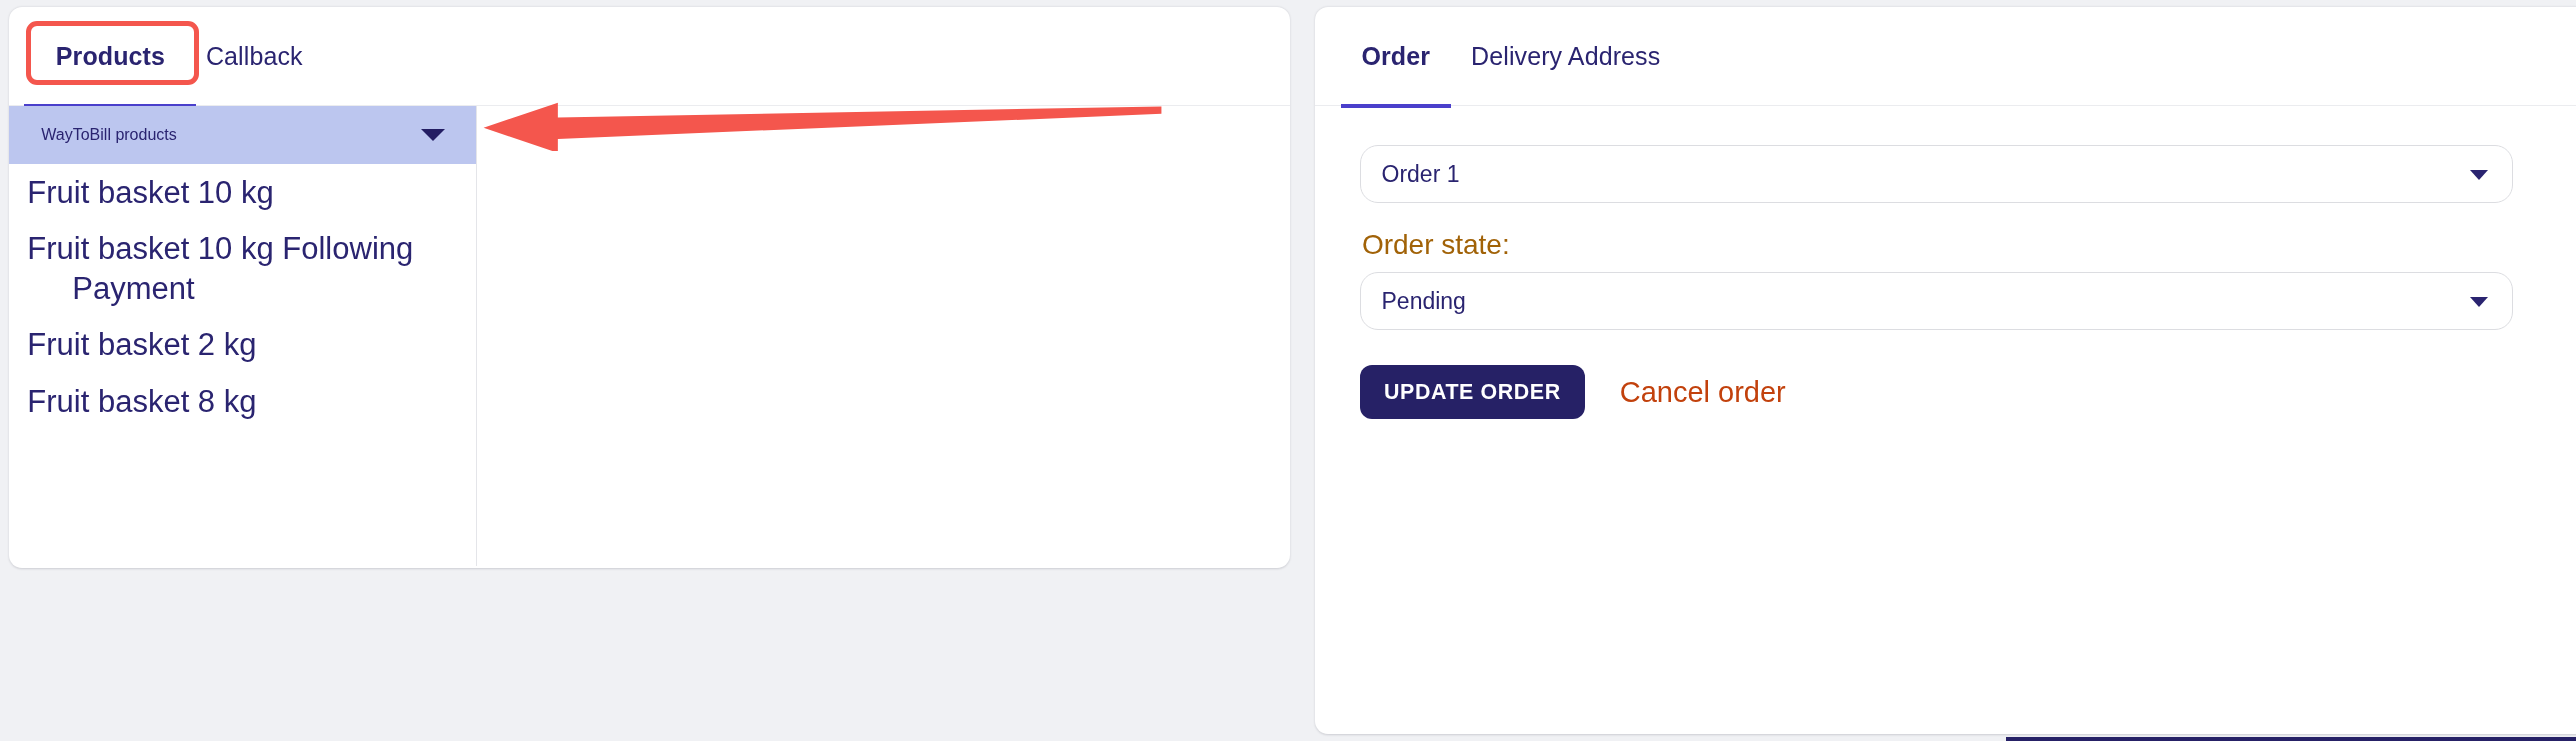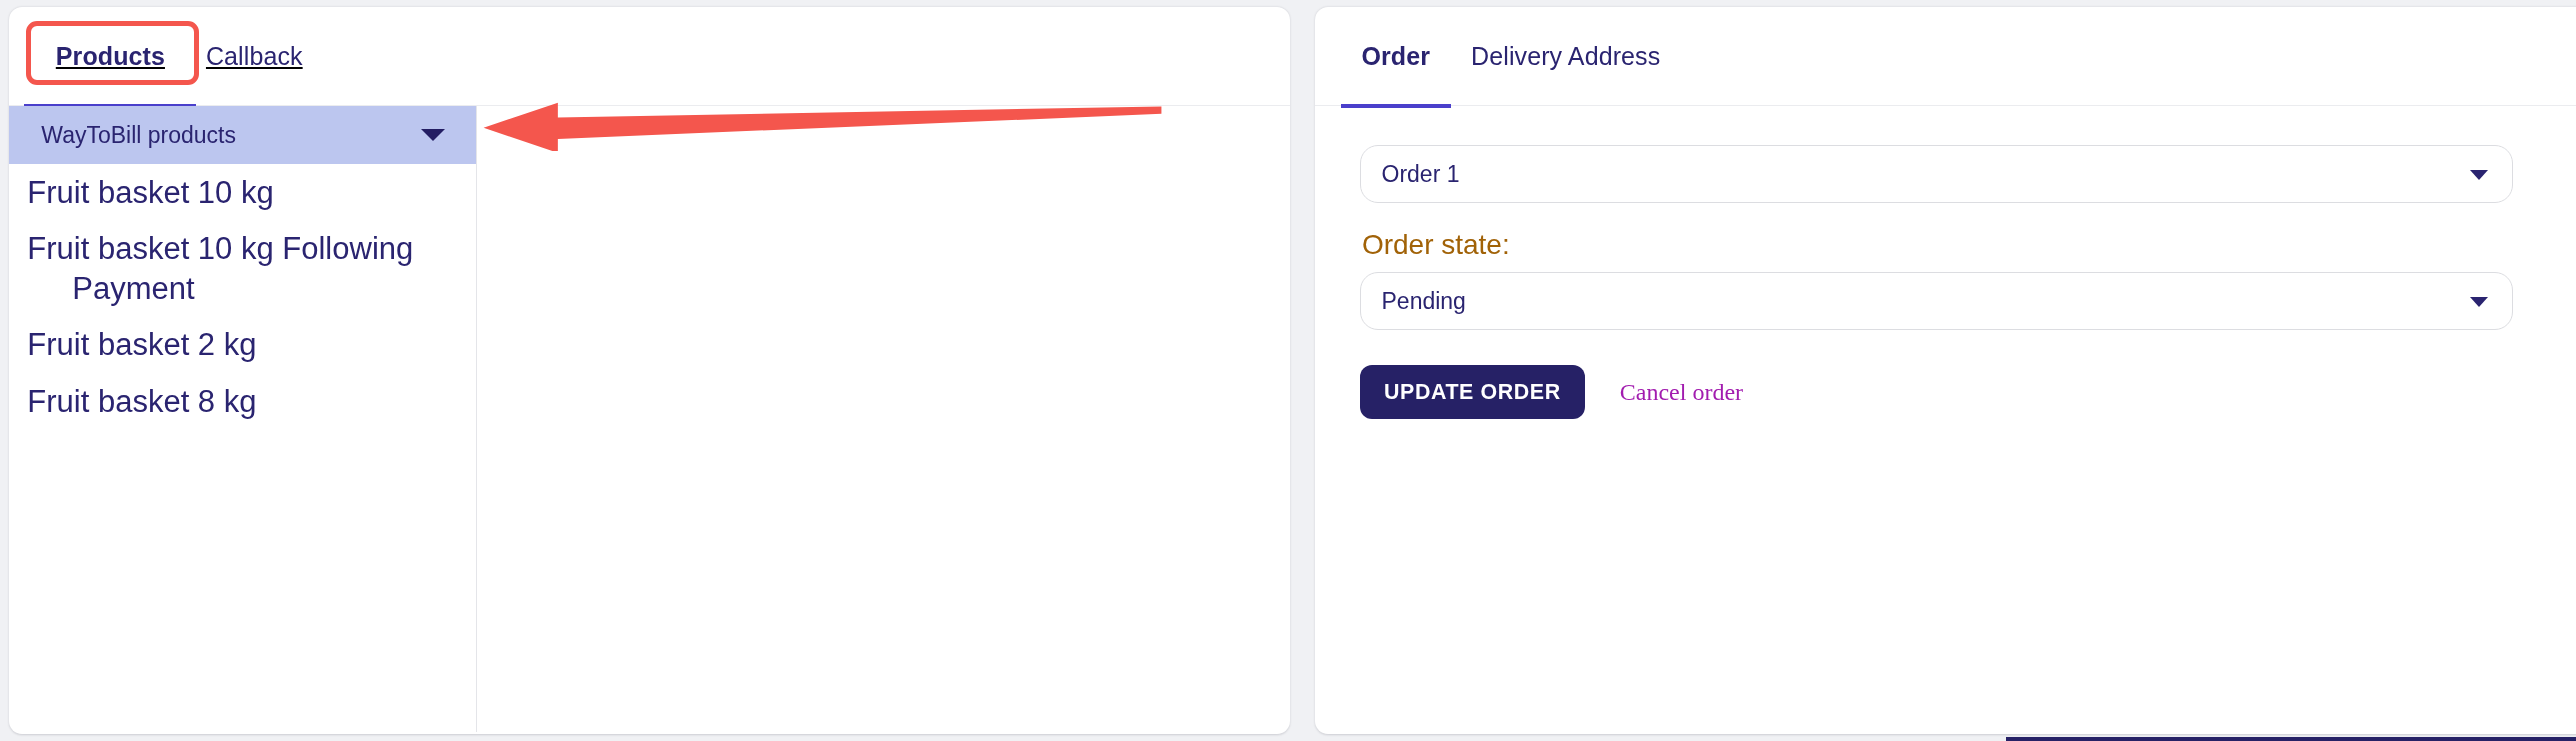--- a/index.html
+++ b/index.html
@@ -29,22 +29,21 @@
     background: #ffffff;
     border-radius: 13px;
     box-shadow: 0 0.9px 2.8px rgba(16,24,40,0.10), 0 0.9px 1.9px rgba(16,24,40,0.06);
     overflow: hidden;
   }
 
   #products-card {
     left: 9.3px;
     top: 7.4px;
     width: 1281px;
-    height: 727px;
-    text-decoration: underline;
+    height: 561px;
   }
 
   #order-card {
     left: 1315px;
     top: 7.4px;
     width: 1496px;
     height: 727px;
   }
 
   
@@ -131,21 +130,21 @@
     padding-top: 0;
   }
 
   .group-header {
     display: flex;
     align-items: center;
     justify-content: space-between;
     background: #bcc6ef;
     height: 58px;
     padding: 0 26px 0 32px;
-    font-size: 23px;
+    font-size: 16px;
     color: #2a2470;
     cursor: pointer;
   }
 
   .caret-down {
     width: 0;
     height: 0;
     border-left: 12px solid transparent;
     border-right: 12px solid transparent;
     border-top: 12px solid #231d63;
@@ -219,25 +218,25 @@
     font-size: 21.4px;
     font-weight: bold;
     letter-spacing: 0.6px;
     cursor: pointer;
     font-family: "Liberation Sans", sans-serif;
   }
 
   .link-btn {
     background: none;
     border: none;
-    color: #a21caf;
-    font-size: 24px;
+    color: #c2410c;
+    font-size: 29px;
     margin-left: 35px;
     cursor: pointer;
-    font-family: Liberation Serif, serif;
+    font-family: Liberation Sans, sans-serif;
   }
 
   
   #bottom-strip {
     position: absolute;
     left: 2006px;
     bottom: 0;
     width: 570px;
     height: 4.6px;
     background: #262166;

